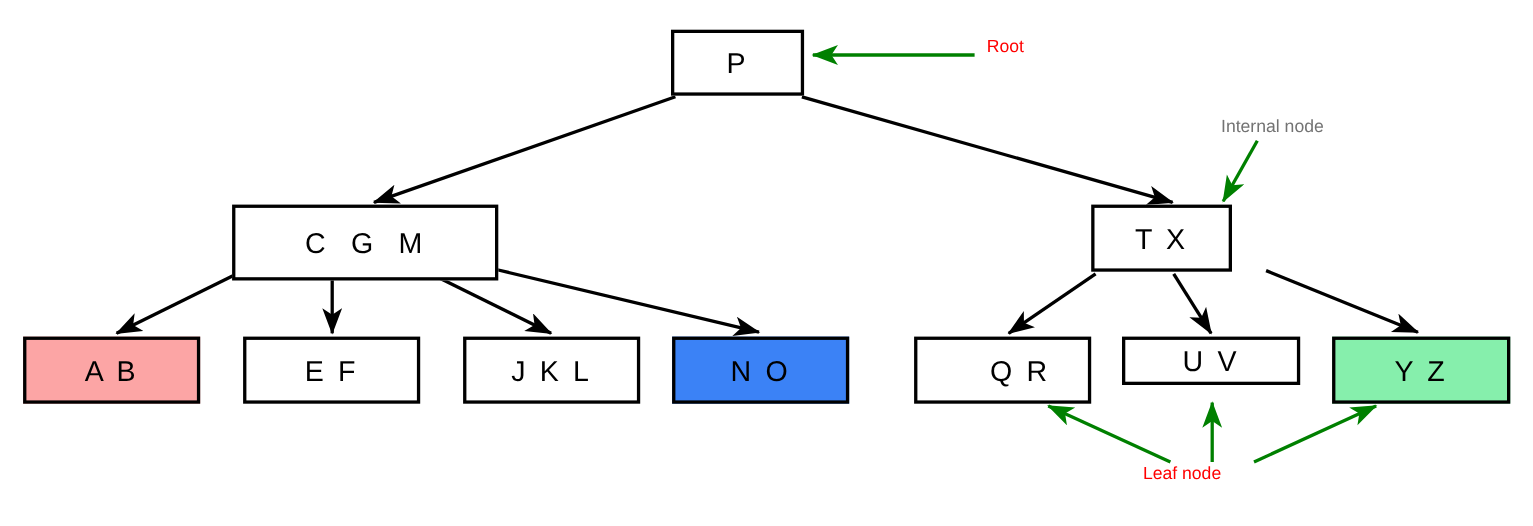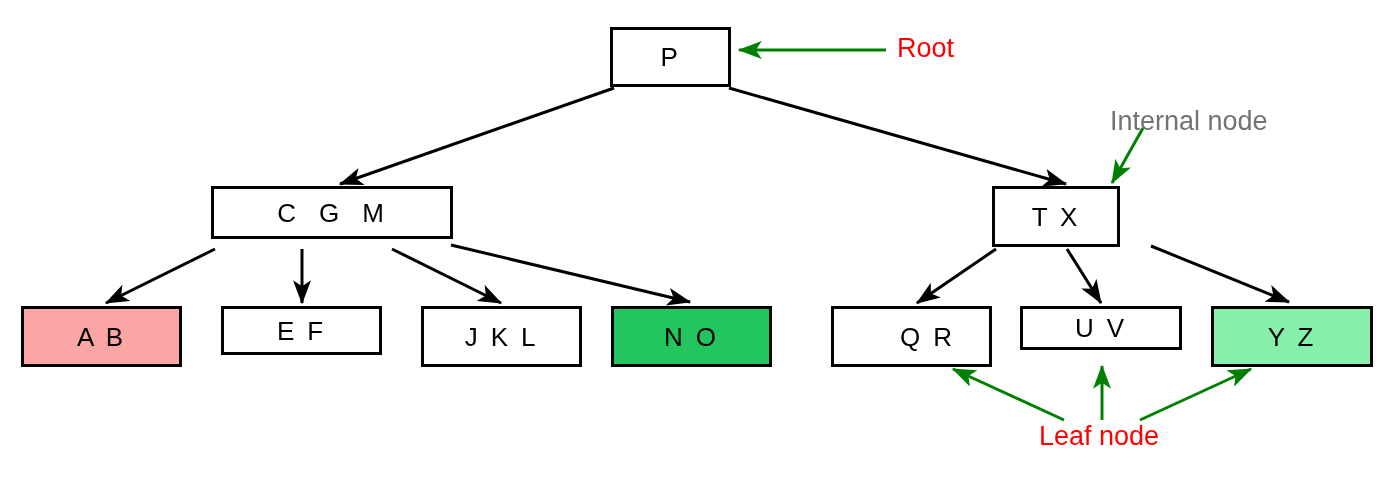--- a/index.html
+++ b/index.html
@@ -39,21 +39,21 @@
     font-family: "Liberation Sans", sans-serif;
     font-size: 26px;
     color: #000000;
     letter-spacing: 0.11em;
     white-space: pre;
     line-height: 1;
   }
   .annotation {
     position: absolute;
     font-family: "Liberation Sans", sans-serif;
-    font-size: 27px;
+    font-size: 16px;
     color: #ff0000;
     white-space: nowrap;
     line-height: 1;
     z-index: 4;
   }
 </style>
 </head>
 <body>
 
 <div id="canvas">
@@ -84,36 +84,36 @@
         <line x1="1064" y1="420" x2="953" y2="369" stroke="#008000" stroke-width="3" marker-end="url(#arrow-green)"></line>
         <line x1="1102" y1="420" x2="1102" y2="366" stroke="#008000" stroke-width="3" marker-end="url(#arrow-green)"></line>
         <line x1="1140" y1="420" x2="1251" y2="369" stroke="#008000" stroke-width="3" marker-end="url(#arrow-green)"></line>
       </g>
   </svg>
 
   <div id="nodes-layer">
       <div class="node" style="left: 610px; top: 27px; width: 121px; height: 60px; border-color: rgb(0, 0, 0); background: rgb(255, 255, 255);">
         <span class="node-label">P</span>
       </div>
-      <div class="node" style="left: 211px; top: 186px; width: 242px; height: 53px; border-color: rgb(0, 0, 0); background: rgb(255, 255, 255);">
+      <div class="node" style="left: 211px; top: 186px; width: 242px; height: 69px; border-color: rgb(0, 0, 0); background: rgb(255, 255, 255);">
         <span class="node-label">C  G  M</span>
       </div>
       <div class="node" style="left: 992px; top: 186px; width: 128px; height: 61px; border-color: rgb(0, 0, 0); background: rgb(255, 255, 255);">
         <span class="node-label">T X</span>
       </div>
       <div class="node" style="left: 21px; top: 306px; width: 161px; height: 61px; border-color: rgb(0, 0, 0); background: #fca5a5;">
         <span class="node-label">A B</span>
       </div>
-      <div class="node" style="left: 221px; top: 306px; width: 161px; height: 49px; border-color: rgb(0, 0, 0); background: rgb(255, 255, 255);">
+      <div class="node" style="left: 221px; top: 306px; width: 161px; height: 61px; border-color: rgb(0, 0, 0); background: rgb(255, 255, 255);">
         <span class="node-label">E F</span>
       </div>
       <div class="node" style="left: 421px; top: 306px; width: 161px; height: 61px; border-color: rgb(0, 0, 0); background: rgb(255, 255, 255);">
         <span class="node-label">J K L</span>
       </div>
-      <div class="node" style="left: 611px; top: 306px; width: 161px; height: 61px; border-color: rgb(0, 0, 0); background: #22c55e;">
+      <div class="node" style="left: 611px; top: 306px; width: 161px; height: 61px; border-color: rgb(0, 0, 0); background: #3b82f6;">
         <span class="node-label">N O</span>
       </div>
       <div class="node" style="left: 831px; top: 306px; width: 161px; height: 61px; border-color: rgb(0, 0, 0); background: rgb(255, 255, 255); padding-left: 32px;">
         <span class="node-label">Q R</span>
       </div>
       <div class="node" style="left: 1020px; top: 306px; width: 162px; height: 44px; border-color: rgb(0, 0, 0); background: rgb(255, 255, 255);">
         <span class="node-label">U V</span>
       </div>
       <div class="node" style="left: 1211px; top: 306px; width: 162px; height: 61px; border-color: rgb(0, 0, 0); background: #86efac;">
         <span class="node-label">Y Z</span>

